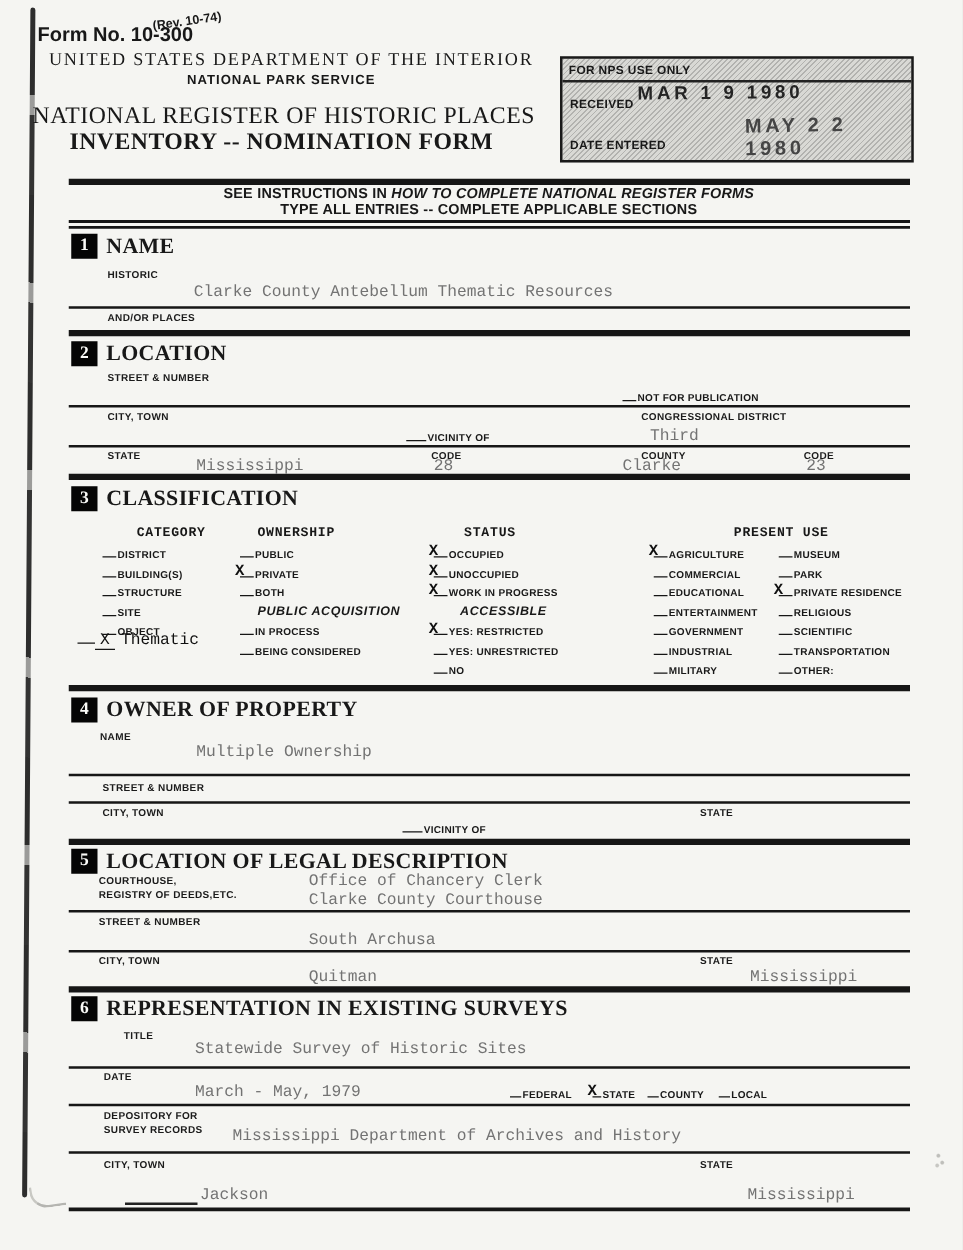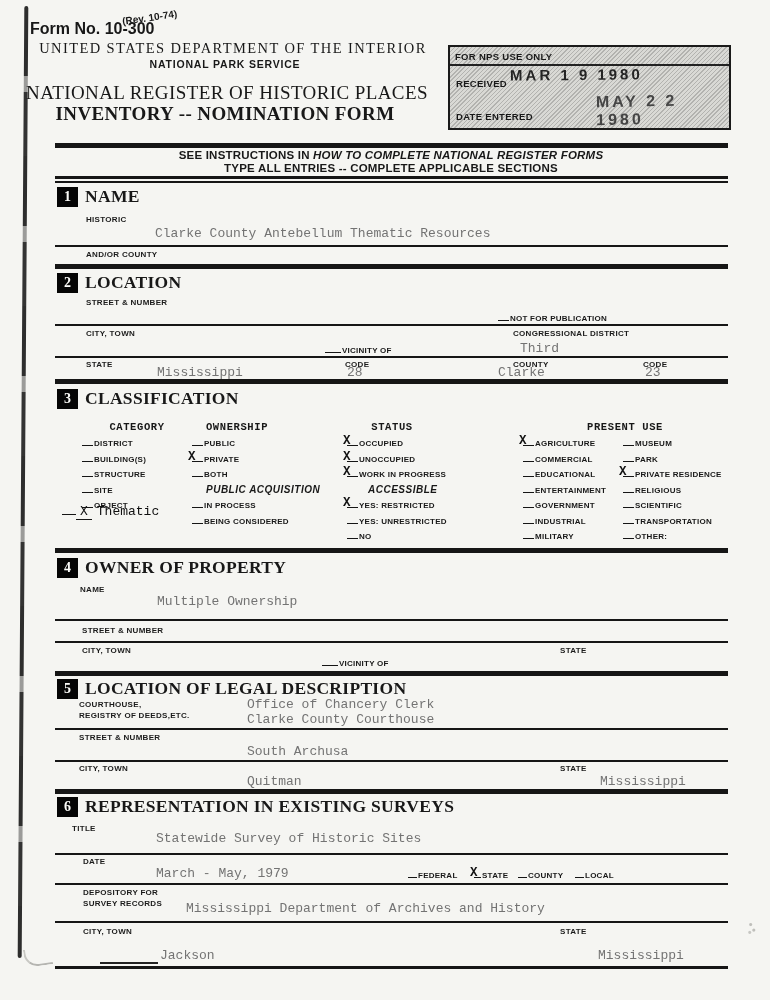--- a/index.html
+++ b/index.html
@@ -93,21 +93,21 @@
   <div class="instr" style="top:162px">TYPE ALL ENTRIES -- COMPLETE APPLICABLE SECTIONS</div>
   <div class="rule dbl" style="top:176px"></div>
 
   <div class="sec" style="top:186px">
     <span class="sec-num">1</span>
     <span class="sec-title">NAME</span>
   </div>
   <div class="lbl" style="left:86px;top:215px">HISTORIC</div>
   <div class="val" style="left:155px;top:226px">Clarke County Antebellum Thematic Resources</div>
   <div class="rule" style="top:245px"></div>
-  <div class="lbl" style="left:86px;top:250px">AND/OR COUNTY</div>
+  <div class="lbl" style="left:86px;top:250px">AND/OR PLACES</div>
   <div class="rule thick" style="top:264px"></div>
 
   <div class="sec" style="top:272px">
     <span class="sec-num">2</span>
     <span class="sec-title">LOCATION</span>
   </div>
   <div class="lbl" style="left:86px;top:298px">STREET &amp; NUMBER</div>
   <div class="ck" style="position:absolute;left:498px;top:312px"><span class="dash"></span><span>NOT FOR PUBLICATION</span></div>
   <div class="rule" style="top:324px"></div>
   <div class="lbl" style="left:86px;top:329px">CITY, TOWN</div>
@@ -212,21 +212,21 @@
   <div class="lbl" style="left:79px;top:764px">CITY, TOWN</div>
   <div class="lbl" style="left:560px;top:764px">STATE</div>
   <div class="val" style="left:247px;top:774px">Quitman</div>
   <div class="val" style="left:600px;top:774px">Mississippi</div>
   <div class="rule thick" style="top:789px"></div>
 
   <div class="sec" style="top:796px">
     <span class="sec-num">6</span>
     <span class="sec-title">REPRESENTATION IN EXISTING SURVEYS</span>
   </div>
-  <div class="lbl" style="left:72px;top:824px">TITLE</div>
+  <div class="lbl" style="left:99px;top:824px">TITLE</div>
   <div class="val" style="left:156px;top:831px">Statewide Survey of Historic Sites</div>
   <div class="rule" style="top:853px"></div>
   <div class="lbl" style="left:83px;top:857px">DATE</div>
   <div class="val" style="left:156px;top:866px">March - May, 1979</div>
   <div class="lvl ck" style="left:408px;top:869px"><span class="mark"></span><span class="dash" style="width:9px"></span><span>FEDERAL</span></div>
   <div class="lvl ck" style="left:474px;top:869px"><span class="mark">X</span><span class="dash" style="width:7px"></span><span>STATE</span></div>
   <div class="lvl ck" style="left:518px;top:869px"><span class="mark"></span><span class="dash" style="width:9px"></span><span>COUNTY</span></div>
   <div class="lvl ck" style="left:575px;top:869px"><span class="mark"></span><span class="dash" style="width:9px"></span><span>LOCAL</span></div>
   <div class="rule" style="top:883px"></div>
   <div class="lbl" style="left:83px;top:888px">DEPOSITORY FOR</div>

